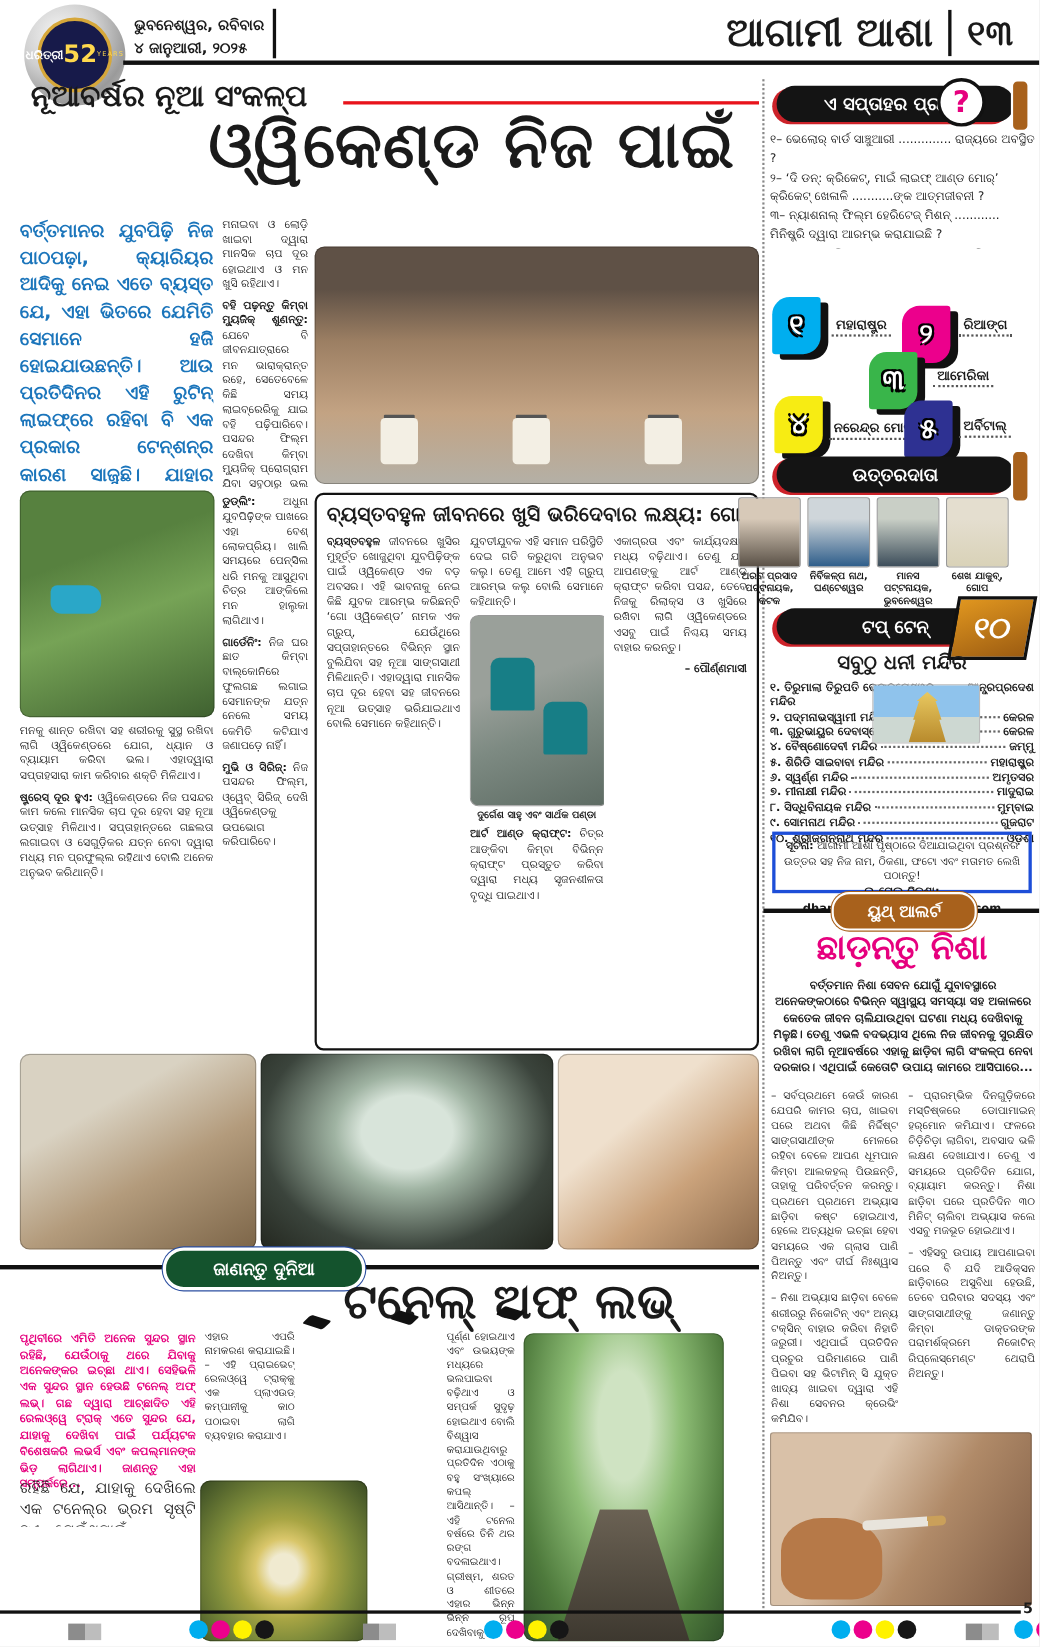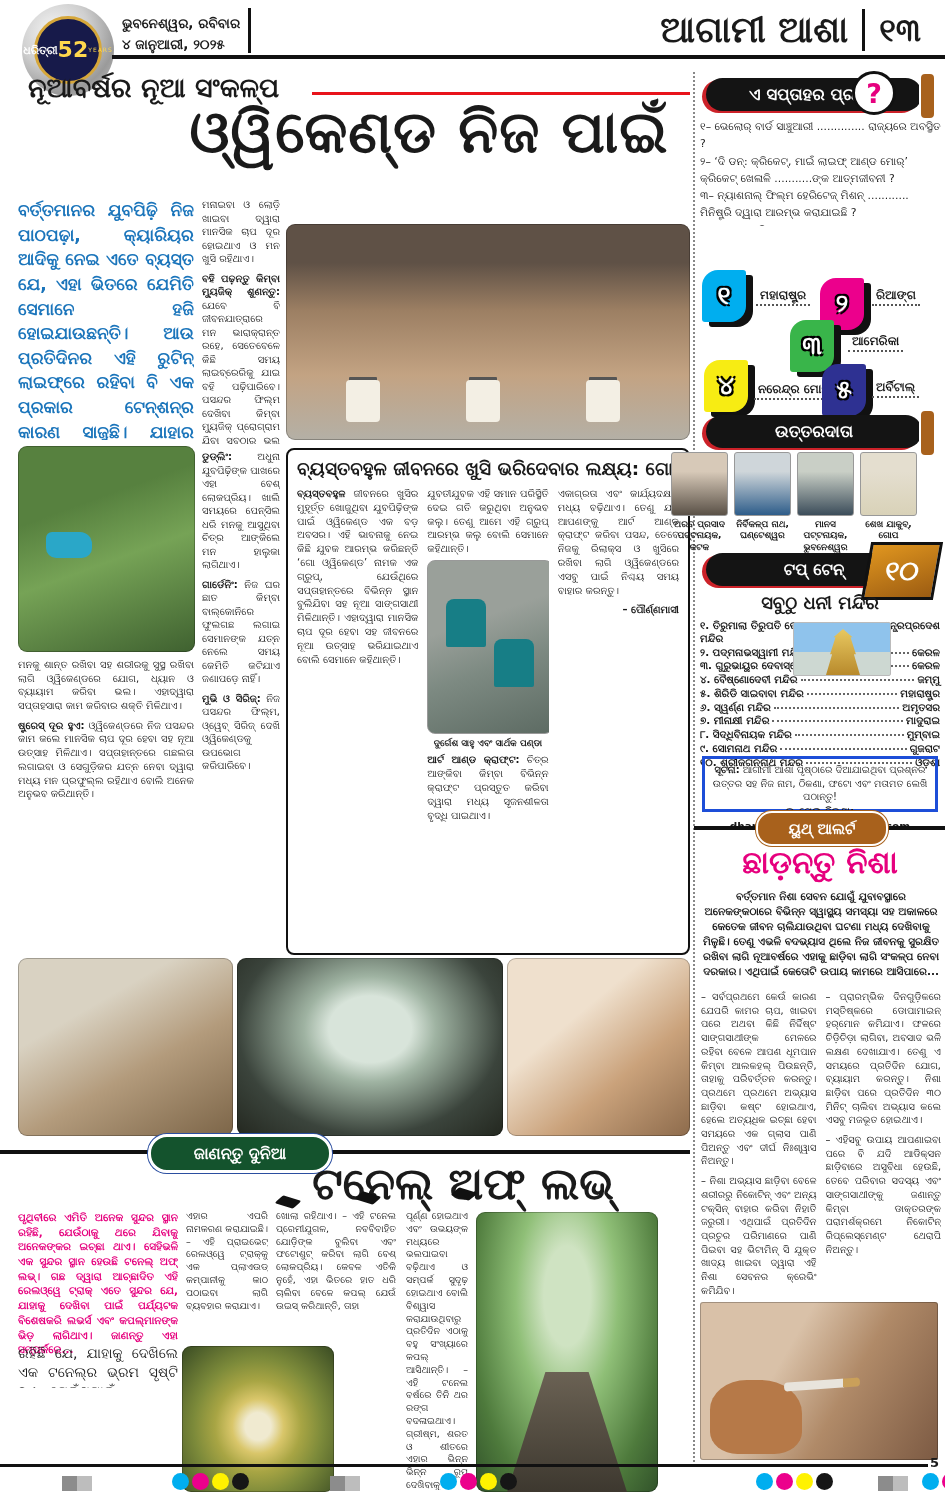--- a/index.html
+++ b/index.html
@@ -226,21 +226,20 @@
   <div class="abs" id="world-rule"></div>
   <div class="abs" id="world-pill">ଜାଣନ୍ତୁ ଦୁନିଆ</div>
   <div class="abs" id="world-headline">ଟନେଲ୍ ଅଫ୍ ଲଭ୍</div>
   <div class="deco" style="left:276px;top:1198px"></div>
   <div class="deco" style="left:356px;top:1194px"></div>
   <div class="deco" style="left:452px;top:1190px"></div>
 
   <div class="abs just" id="world-intro">ପୃଥିବୀରେ ଏମିତି ଅନେକ ସୁନ୍ଦର ସ୍ଥାନ ରହିଛି, ଯେଉଁଠାକୁ ଥରେ ଯିବାକୁ ଅନେକଙ୍କର ଇଚ୍ଛା ଥାଏ। ସେହିଭଳି ଏକ ସୁନ୍ଦର ସ୍ଥାନ ହେଉଛି ଟନେଲ୍ ଅଫ୍ ଲଭ୍। ଗଛ ଦ୍ୱାରା ଆଚ୍ଛାଦିତ ଏହି ରେଲଓ୍ୱେ ଟ୍ରାକ୍ ଏତେ ସୁନ୍ଦର ଯେ, ଯାହାକୁ ଦେଖିବା ପାଇଁ ପର୍ଯ୍ୟଟକ ବିଶେଷକରି ଲଭର୍ସ ଏବଂ କପଲ୍‌ମାନଙ୍କ ଭିଡ଼ ଲାଗିଥାଏ। ଜାଣନ୍ତୁ ଏହା ସମ୍ପର୍କରେ...</div>
   <div class="abs just" id="world-intro2">ରହିଛି ଯେ, ଯାହାକୁ ଦେଖିଲେ ଏକ ଟନେଲ୍‌ର ଭ୍ରମ ସୃଷ୍ଟି ହୁଏ ; ଯେଉଁଥିପାଇଁ</div>
   <div class="abs just" id="world-colA">ଏହାର ଏପରି ନାମକରଣ କରାଯାଇଛି। – ଏହି ପ୍ରାଇଭେଟ୍ ରେଲଓ୍ୱେ ଟ୍ରାକ୍‌କୁ ଏକ ପ୍ଲାଏଉଡ୍ କମ୍ପାନୀକୁ କାଠ ପଠାଇବା ଲାଗି ବ୍ୟବହାର କରାଯାଏ।</div>
-  <div class="abs just" id="world-colB">ଖୋଲା ରହିଥାଏ। – ଏହି ଟନେଲ ପ୍ରେମୀଯୁଗଳ, ନବବିବାହିତ ଯୋଡ଼ିଙ୍କ ବୁଲିବା ଏବଂ ଫଟୋଶୁଟ୍ କରିବା ଲାଗି ବେଶ୍ ଲୋକପ୍ରିୟ। କେବଳ ଏତିକି ନୁହେଁ, ଏହା ଭିତରେ ହାତ ଧରି ଚାଲିବା ବେଳେ କପଲ୍ ଯେଉଁ ଉଇସ୍ କରିଥାନ୍ତି, ତାହା</div>
   <div class="abs just" id="world-colC">ପୂର୍ଣ୍ଣ ହୋଇଥାଏ ଏବଂ ଉଭୟଙ୍କ ମଧ୍ୟରେ ଭଲପାଇବା ବଢ଼ିଥାଏ ଓ ସମ୍ପର୍କ ସୁଦୃଢ଼ ହୋଇଥାଏ ବୋଲି ବିଶ୍ୱାସ କରାଯାଉଥିବାରୁ ପ୍ରତିଦିନ ଏଠାକୁ ବହୁ ସଂଖ୍ୟାରେ କପଲ୍ ଆସିଥାନ୍ତି। – ଏହି ଟନେଲ ବର୍ଷରେ ତିନି ଥର ରଙ୍ଗ ବଦଳାଇଥାଏ। ଗ୍ରୀଷ୍ମ, ଶରତ ଓ ଶୀତରେ ଏହାର ଭିନ୍ନ ଭିନ୍ନ ରୂପ ଦେଖିବାକୁ ମିଳିଥାଏ।</div>
 
   <div class="ph" id="photo-tunnel"></div>
   <div class="ph" id="photo-couple">
     <div class="rail"></div>
   </div>
 
   <div class="abs" id="sb-divider"></div>
 
   <div class="sb-banner" style="top:78px">

